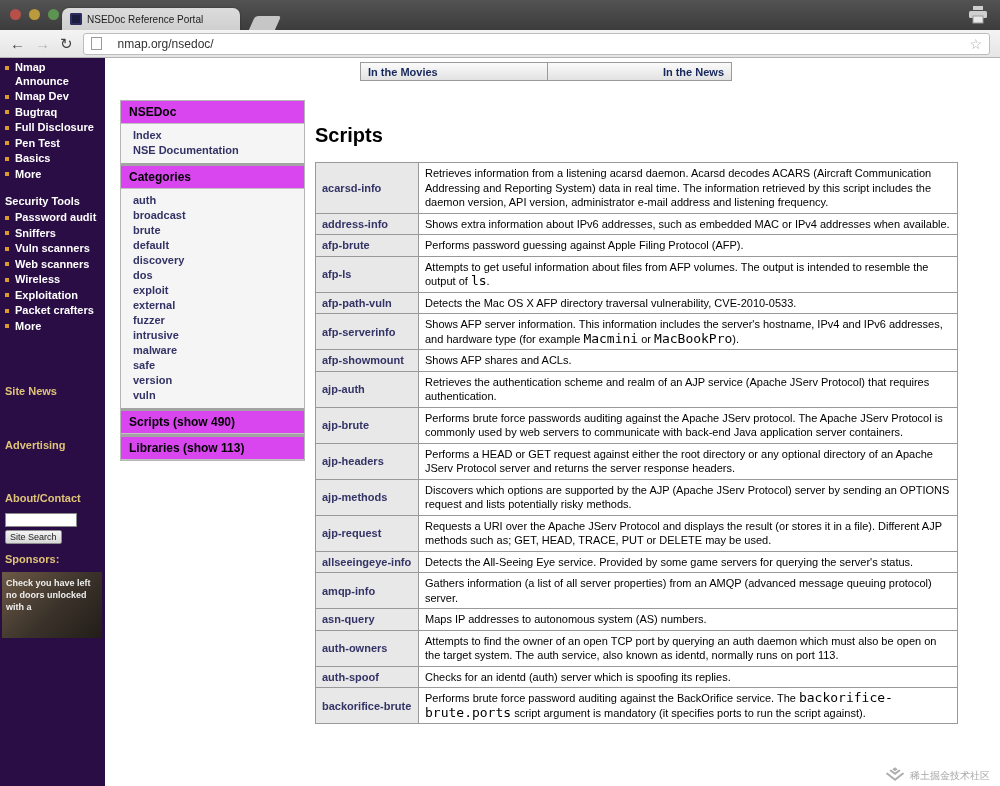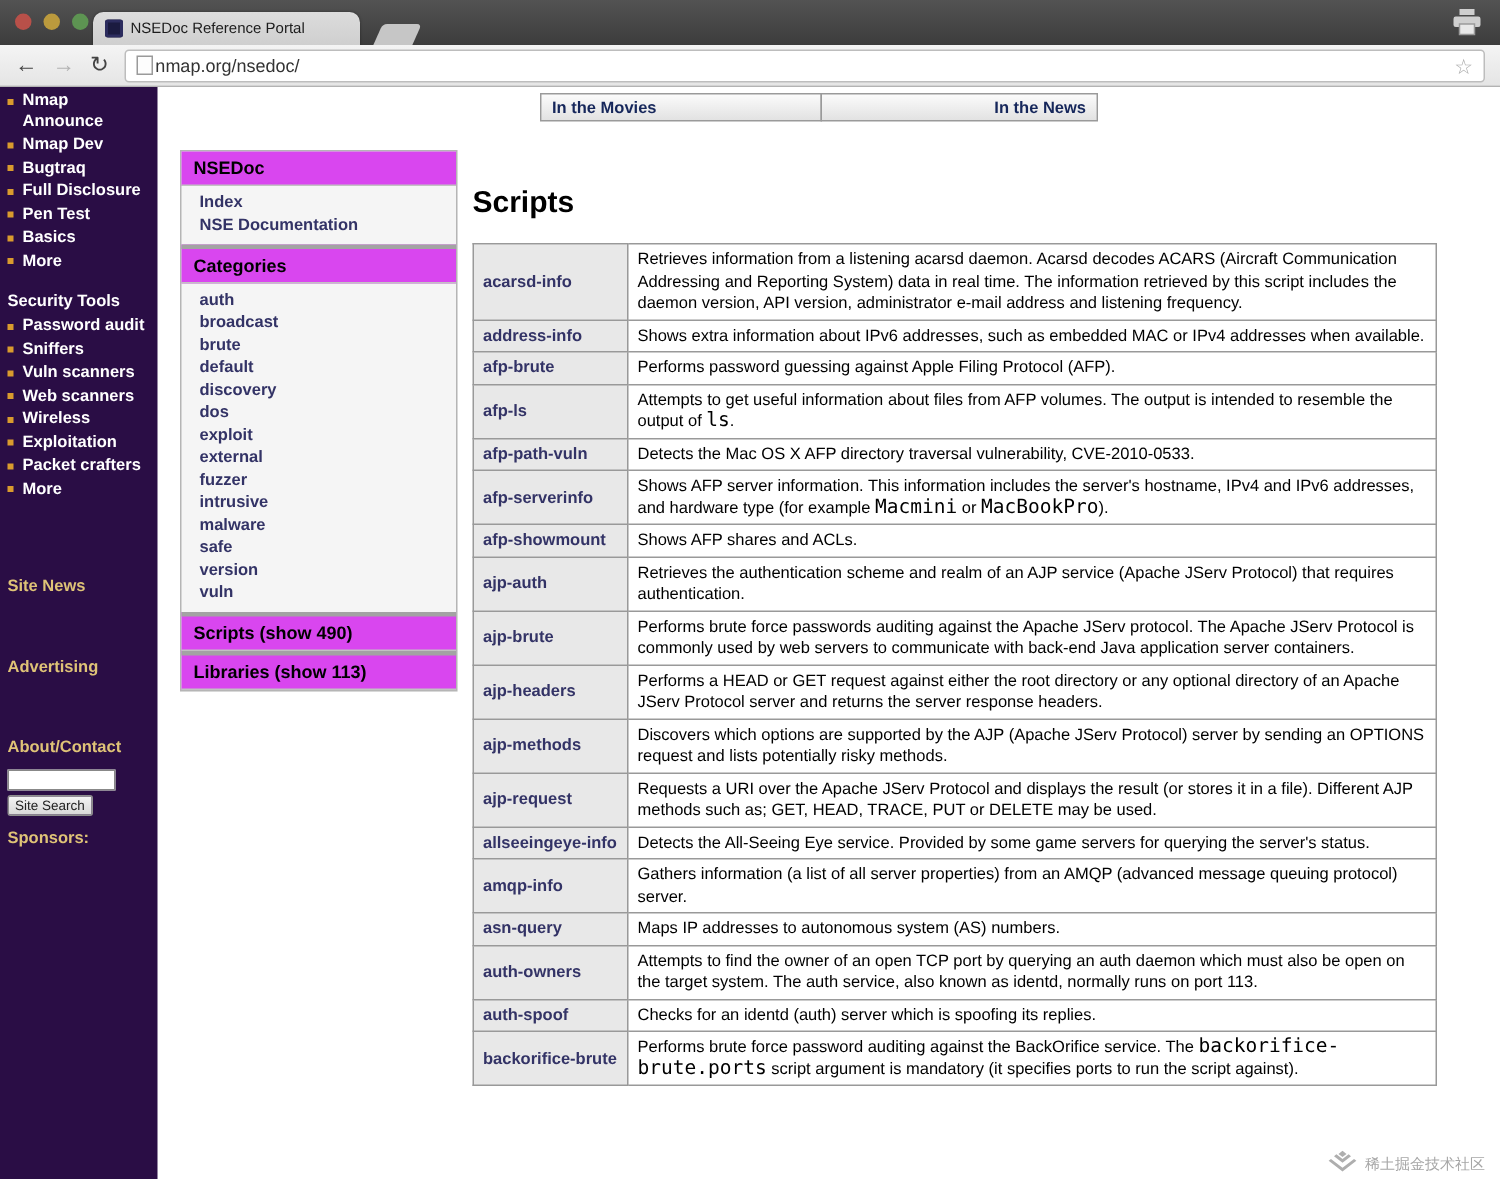--- a/index.html
+++ b/index.html
@@ -25,21 +25,21 @@
     background:#c6c6c6;border-radius:3px 3px 0 0;transform:skewX(-24deg);}
   .printer-btn{position:absolute;right:12px;top:6px;width:20px;height:18px;}
 
   
   .navbar{position:absolute;left:0;top:30px;width:100%;height:28px;
     background:linear-gradient(#f4f4f4,#e5e5e5);border-bottom:1px solid #b3b3b3;
     box-sizing:border-box;display:flex;align-items:center;padding:0 10px;gap:10px;}
   .nav-btn{font-size:15px;line-height:1;color:#444;cursor:default;}
   .nav-btn.disabled{color:#b2b2b2;}
   .addressbar{flex:1;height:20px;background:#fff;border:1px solid #bdbdbd;
-    border-radius:3px;display:flex;align-items:center;gap:2px;padding:0 7px;justify-content:space-between;}
+    border-radius:3px;display:flex;align-items:center;gap:16px;padding:0 7px;justify-content:space-between;}
   .page-ico{width:9px;height:11px;border:1px solid #9a9a9a;background:#fdfdfd;flex:none;}
   .url-text{font-size:12px;color:#333;}
   .star{margin-left:auto;font-size:14px;color:#aaa;}
 
   
   .page{position:absolute;left:0;top:58px;width:1000px;height:728px;background:#fff;overflow:hidden;}
 
   
   .sidebar{position:absolute;left:0;top:0;width:105px;height:100%;
     background:#2A0D45;color:#fff;font-size:11px;font-weight:bold;
@@ -154,20 +154,21 @@
           <li>More</li>
         </ul>
       <div class="info-links">
           <a class="gold-link">Site News</a>
           <a class="gold-link">Advertising</a>
           <a class="gold-link">About/Contact</a>
         </div>
       <input class="search-input" type="text" style="">
       <button class="search-btn">Site Search</button>
       <div class="sponsors">Sponsors:</div>
+      <div class="ad-box">Check you have left no doors unlocked with a</div>
     </aside>
 
     <div class="top-tabs">
       <div class="ttab movies">In the Movies</div>
       <div class="ttab news">In the News</div>
     </div>
 
     <div class="menu-box">
       <div class="menu-head">NSEDoc</div>
       <div class="menu-links">

